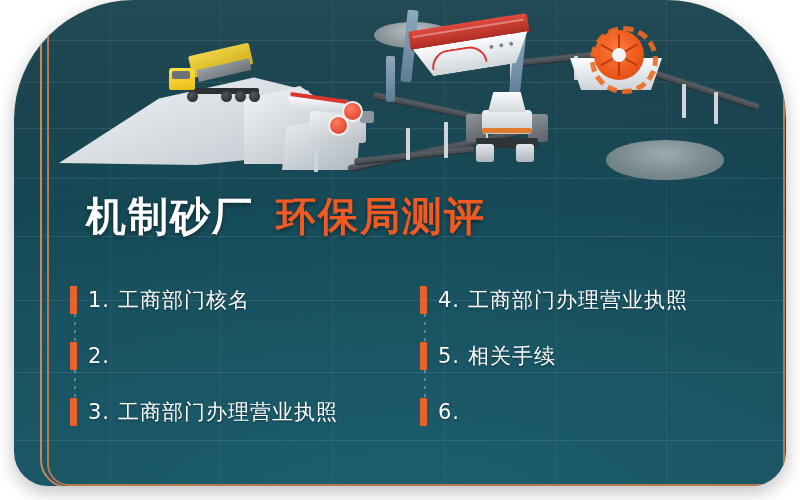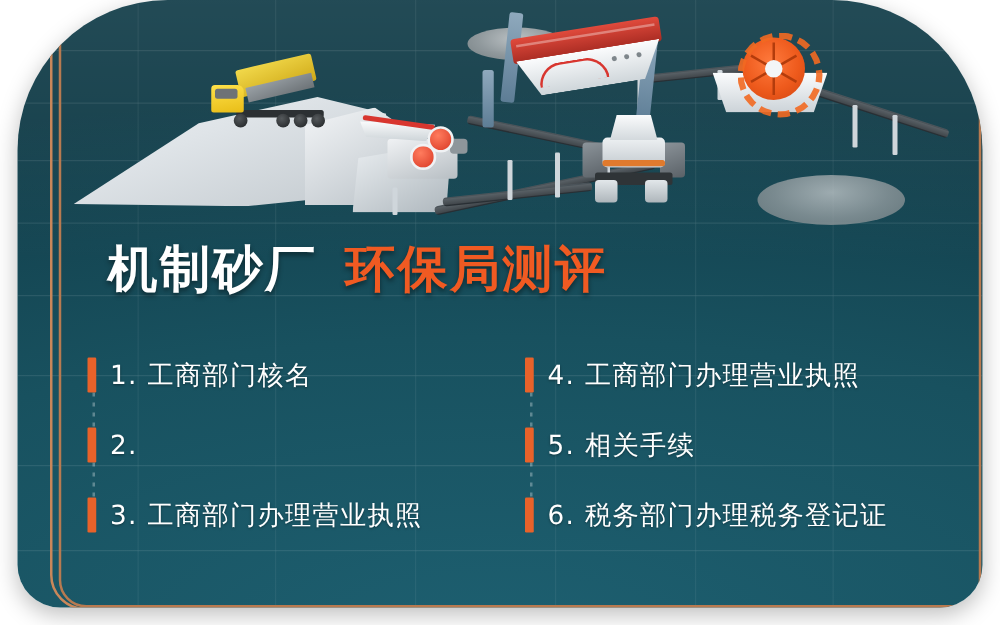--- a/index.html
+++ b/index.html
@@ -321,21 +321,20 @@
 
         <div class="item">
           <span class="bar"></span>
           <span class="txt">5.</span>
           <span class="txt" style="margin-left:8px">相关手续</span>
         </div>
 
         <div class="item">
           <span class="bar"></span>
           <span class="txt">6.</span>
-          <span class="txt" style="margin-left:8px">税务部门办理税务登记证</span>
         </div>
       </div>
 
     </div>
 
     <div class="copper"></div>
     <div class="copper inner"></div>
 
   </div>
 

